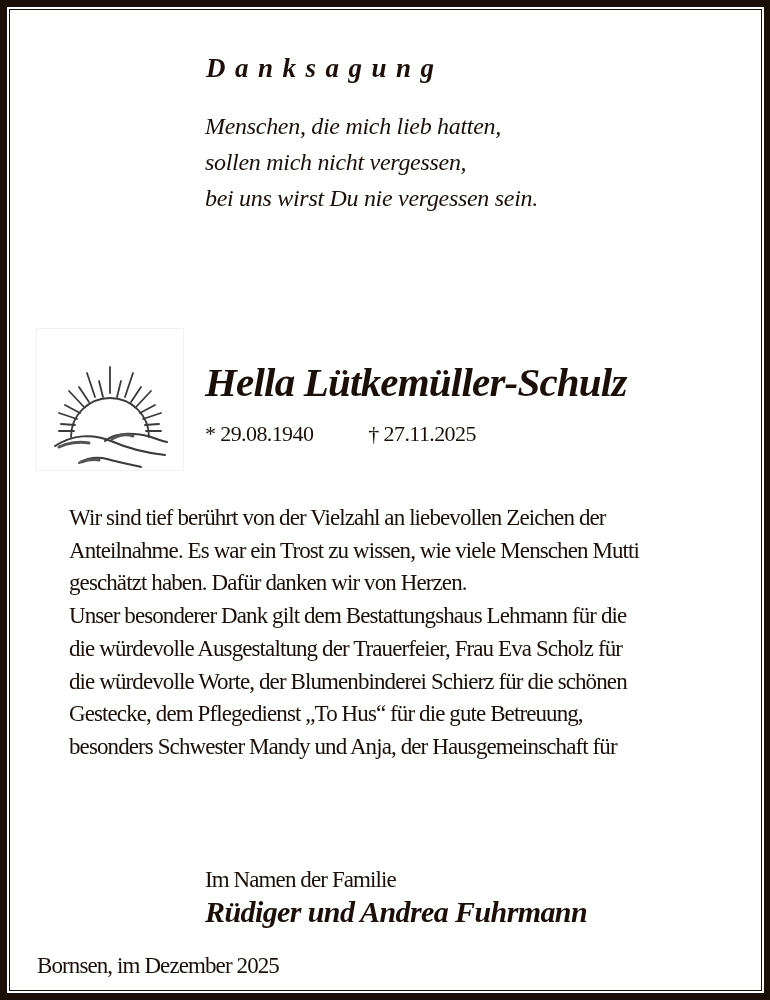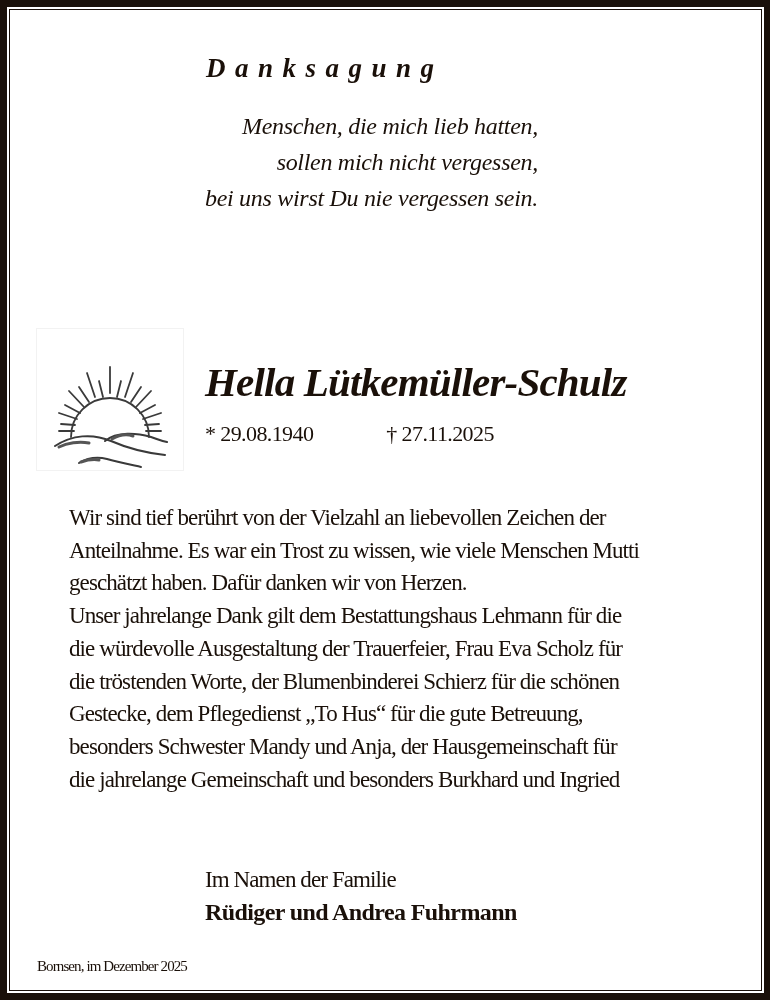--- a/index.html
+++ b/index.html
@@ -42,21 +42,20 @@
       line-height: 36px;
     }
     .poem {
       position: absolute;
       left: 205px;
       top: 108px;
       font-size: 24px;
       font-style: italic;
       line-height: 36px;
       letter-spacing: -0.3px;
-      text-align: right;
     }
     .poem div { white-space: nowrap; }
     .sun-image {
       position: absolute;
       left: 37px;
       top: 329px;
       width: 146px;
       height: 141px;
       background: #ffffff;
       box-shadow: 0 0 0 1px #f2f2f2;
@@ -75,21 +74,21 @@
     .dates {
       position: absolute;
       left: 205px;
       top: 419px;
       font-size: 22px;
       line-height: 30px;
       white-space: nowrap;
       letter-spacing: -0.6px;
     }
     .dates .death {
-      margin-left: 73px;
+      margin-left: 55px;
     }
     .body-text {
       position: absolute;
       left: 37px;
       top: 502px;
       width: 700px;
       font-size: 23px;
       line-height: 32.7px;
       letter-spacing: -0.9px;
     }
@@ -100,31 +99,32 @@
       top: 864px;
       font-size: 23px;
       line-height: 32px;
       letter-spacing: -0.9px;
       white-space: nowrap;
     }
     .signature-names {
       position: absolute;
       left: 205px;
       top: 896px;
-      font-size: 24px;
+      font-size: 30px;
       font-weight: bold;
+      font-style: italic;
       line-height: 32px;
       letter-spacing: -0.6px;
       white-space: nowrap;
     }
     .place-date {
       position: absolute;
       left: 37px;
       top: 950px;
-      font-size: 15px;
+      font-size: 23px;
       line-height: 32px;
       letter-spacing: -0.9px;
       white-space: nowrap;
     }
   </style>
 </head>
 <body>
 
 <div class="frame-outer"></div>
 <div class="frame-inner"></div>
@@ -175,24 +175,23 @@
 <div class="name">Hella Lütkemüller-Schulz</div>
 
 <div class="dates">
   <span>* 29.08.1940</span><span class="death">† 27.11.2025</span>
 </div>
 
 <div class="body-text">
   <div>Wir sind tief berührt von der Vielzahl an liebevollen Zeichen der</div>
   <div>Anteilnahme. Es war ein Trost zu wissen, wie viele Menschen Mutti</div>
   <div>geschätzt haben. Dafür danken wir von Herzen.</div>
-  <div>Unser jahrelange Dank gilt dem Bestattungshaus Lehmann für die</div>
+  <div>Unser besonderer Dank gilt dem Bestattungshaus Lehmann für die</div>
   <div>die würdevolle Ausgestaltung der Trauerfeier, Frau Eva Scholz für</div>
-  <div>die tröstenden Worte, der Blumenbinderei Schierz für die schönen</div>
+  <div>die würdevolle Worte, der Blumenbinderei Schierz für die schönen</div>
   <div>Gestecke, dem Pflegedienst „To Hus“ für die gute Betreuung,</div>
   <div>besonders Schwester Mandy und Anja, der Hausgemeinschaft für</div>
-  <div>die jahrelange Gemeinschaft und besonders Burkhard und Ingried</div>
 </div>
 
 <div class="signature-intro">Im Namen der Familie</div>
 <div class="signature-names">Rüdiger und Andrea Fuhrmann</div>
 
 <div class="place-date">Bornsen, im Dezember 2025</div>
 
 </body></html>

